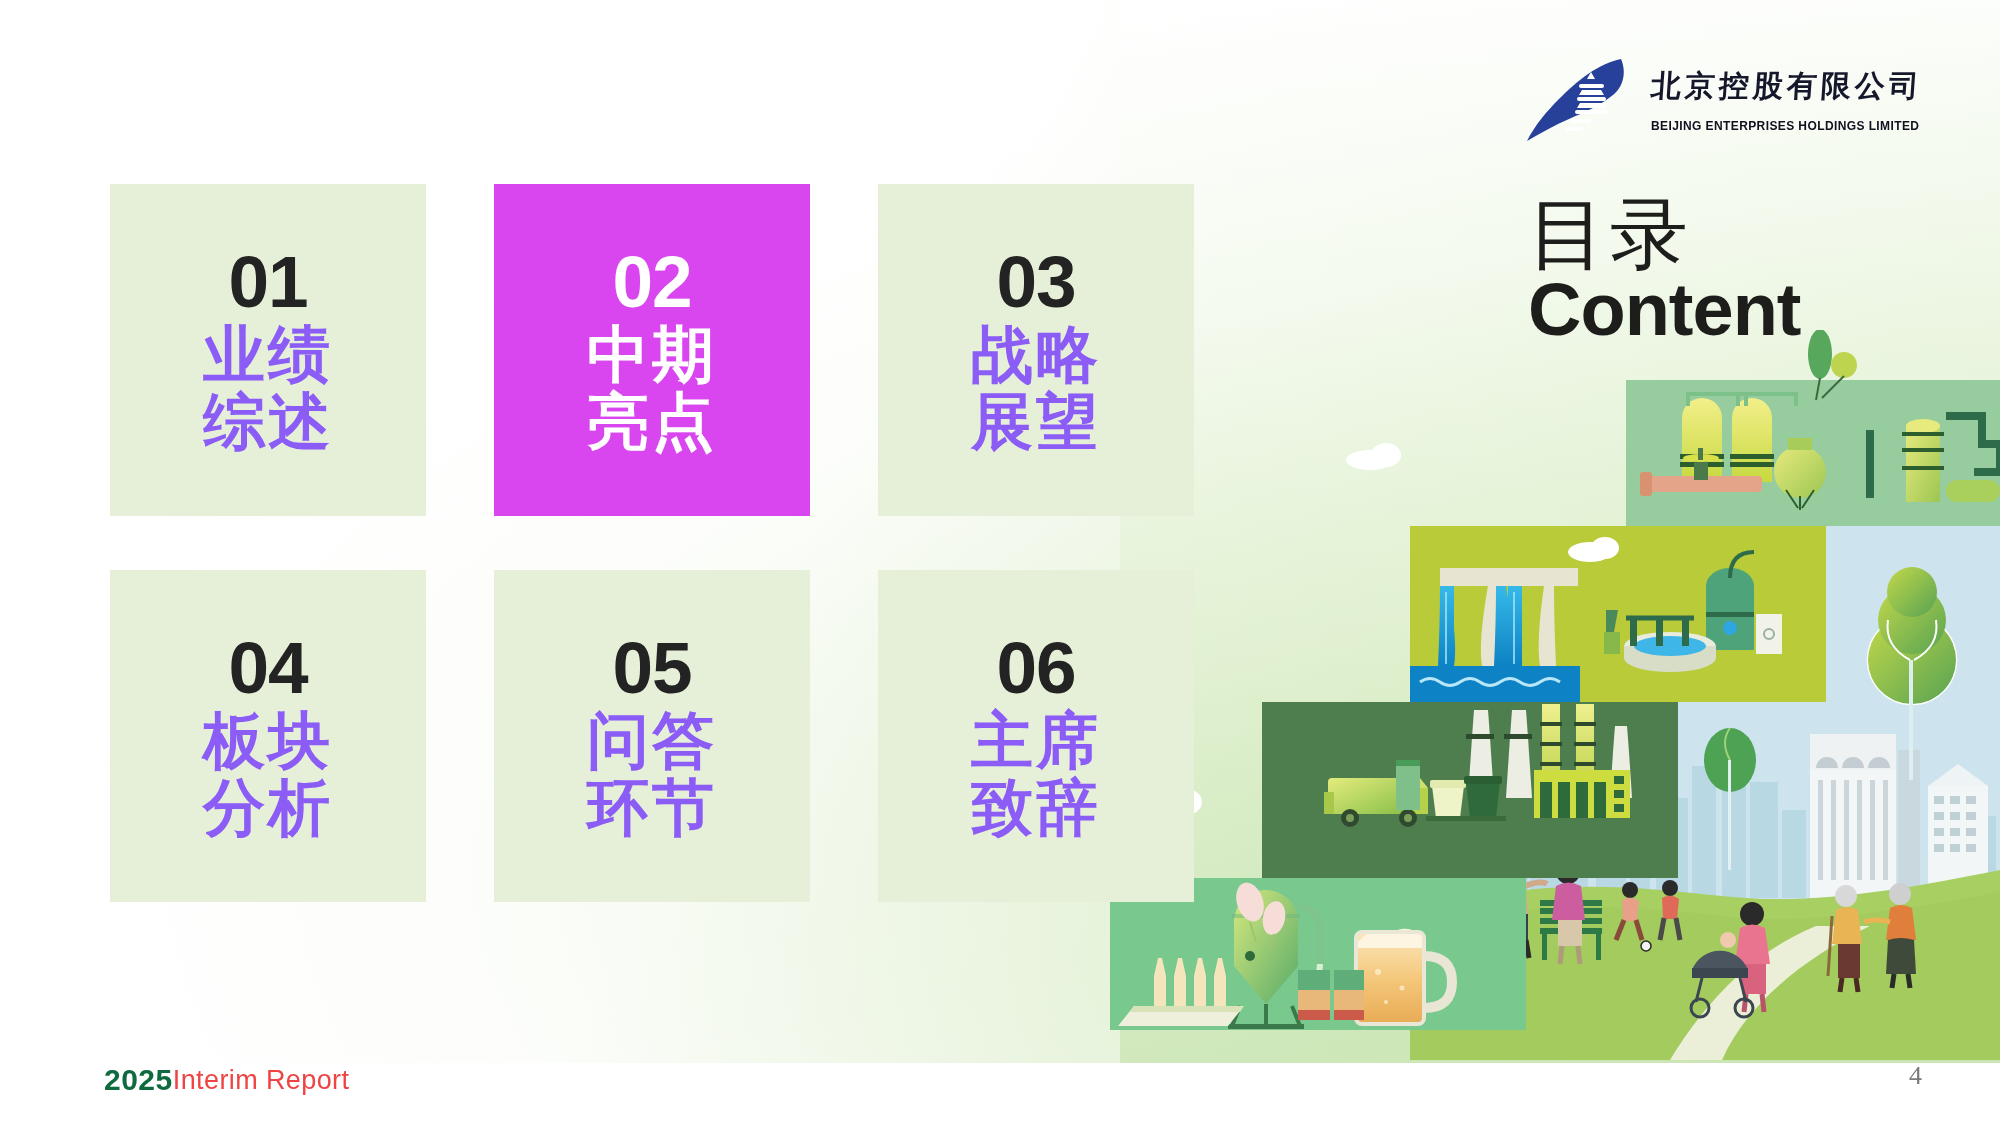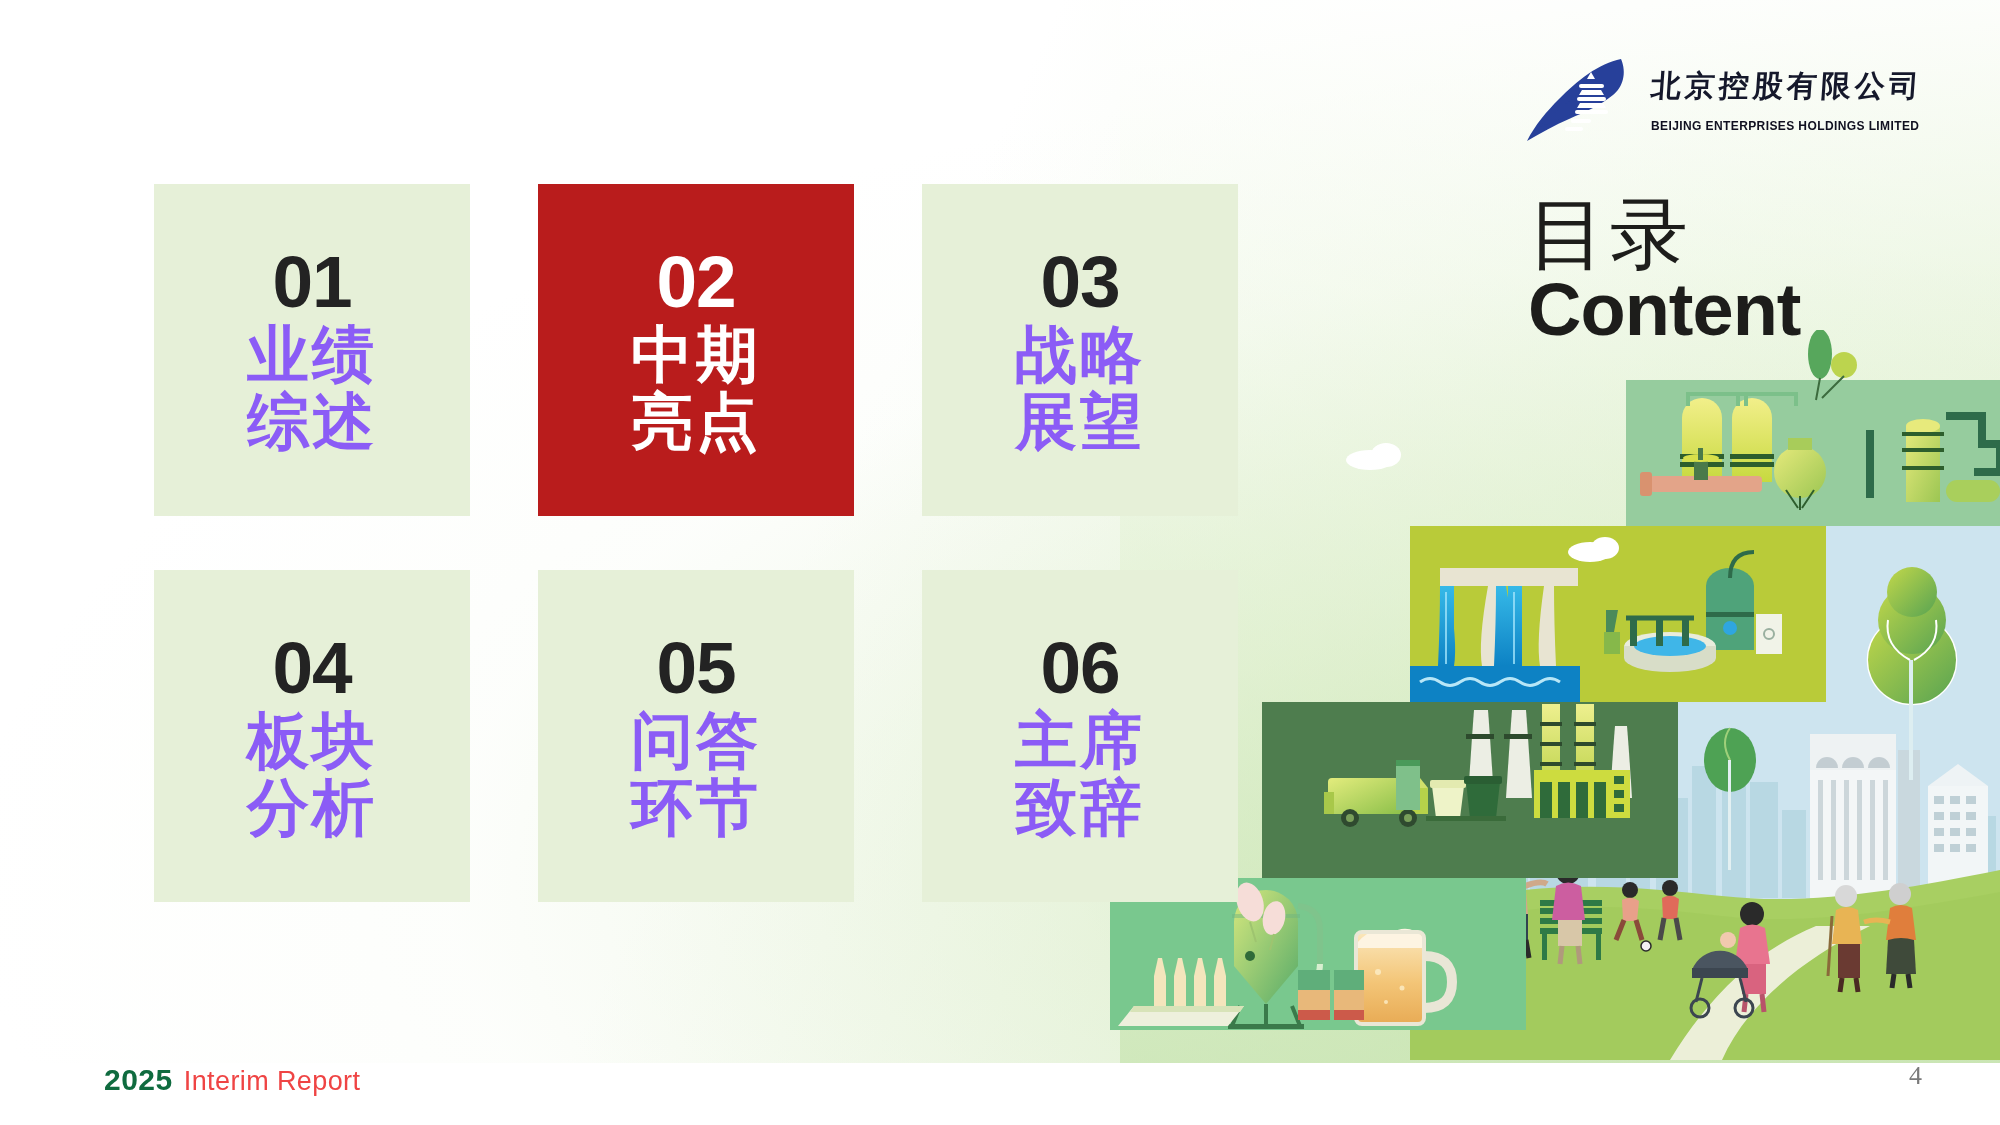--- a/index.html
+++ b/index.html
@@ -44,43 +44,43 @@
     letter-spacing:4px;
   }
   .heading .en{
     font-size:74px;font-weight:700;color:#1d1d1b;line-height:1.03;
     letter-spacing:-1px;
   }
 
   
   .grid{position:absolute;left:110px;top:184px;z-index:30;
         display:grid;grid-template-columns:316px 316px 316px;
-        grid-template-rows:332px 332px;column-gap:68px;row-gap:54px;margin-left:44px;}
+        grid-template-rows:332px 332px;column-gap:68px;row-gap:54px;}
   .card{
     background:#e6f0d8;display:flex;flex-direction:column;
     align-items:center;justify-content:center;
     box-shadow:0 0 0 0 rgba(0,0,0,0);
   }
-  .card.active{background:#b91c1c;}
+  .card.active{background:#d946ef;}
   .card .num{
     font-size:73px;font-weight:700;color:#232323;line-height:1;
     letter-spacing:-1px;margin-bottom:4px;
   }
   .card .l1,.card .l2{
     font-size:62px;font-weight:700;color:#8b5cf6;line-height:1.08;
     letter-spacing:3px;
   }
   .card.active .num,.card.active .l1,.card.active .l2{color:#ffffff;}
 
   
   .illus{position:absolute;left:1110px;top:330px;width:890px;height:730px;z-index:20;}
   .illus svg{display:block;width:100%;height:100%;}
 
   
-  .footer{position:absolute;left:104px;bottom:28px;z-index:40;display:flex;align-items:flex-end;gap:11px;}
+  .footer{position:absolute;left:104px;bottom:28px;z-index:40;display:flex;align-items:center;}
   .footer .yr{font-size:30px;font-weight:700;color:#0f6b3f;letter-spacing:0.5px;}
   .footer .lbl{font-size:27px;font-weight:400;color:#ef4444;letter-spacing:0.4px;}
   .pageno{position:absolute;right:78px;bottom:34px;z-index:40;
           font-size:26px;color:#7a7a7a;font-family:"Liberation Serif","DejaVu Serif",serif;}
   .bottom-white{position:absolute;left:0;bottom:0;width:2000px;height:62px;background:#fff;z-index:35;}
 </style>
 </head>
 <body>
 
 <div class="bg-wash"></div>

